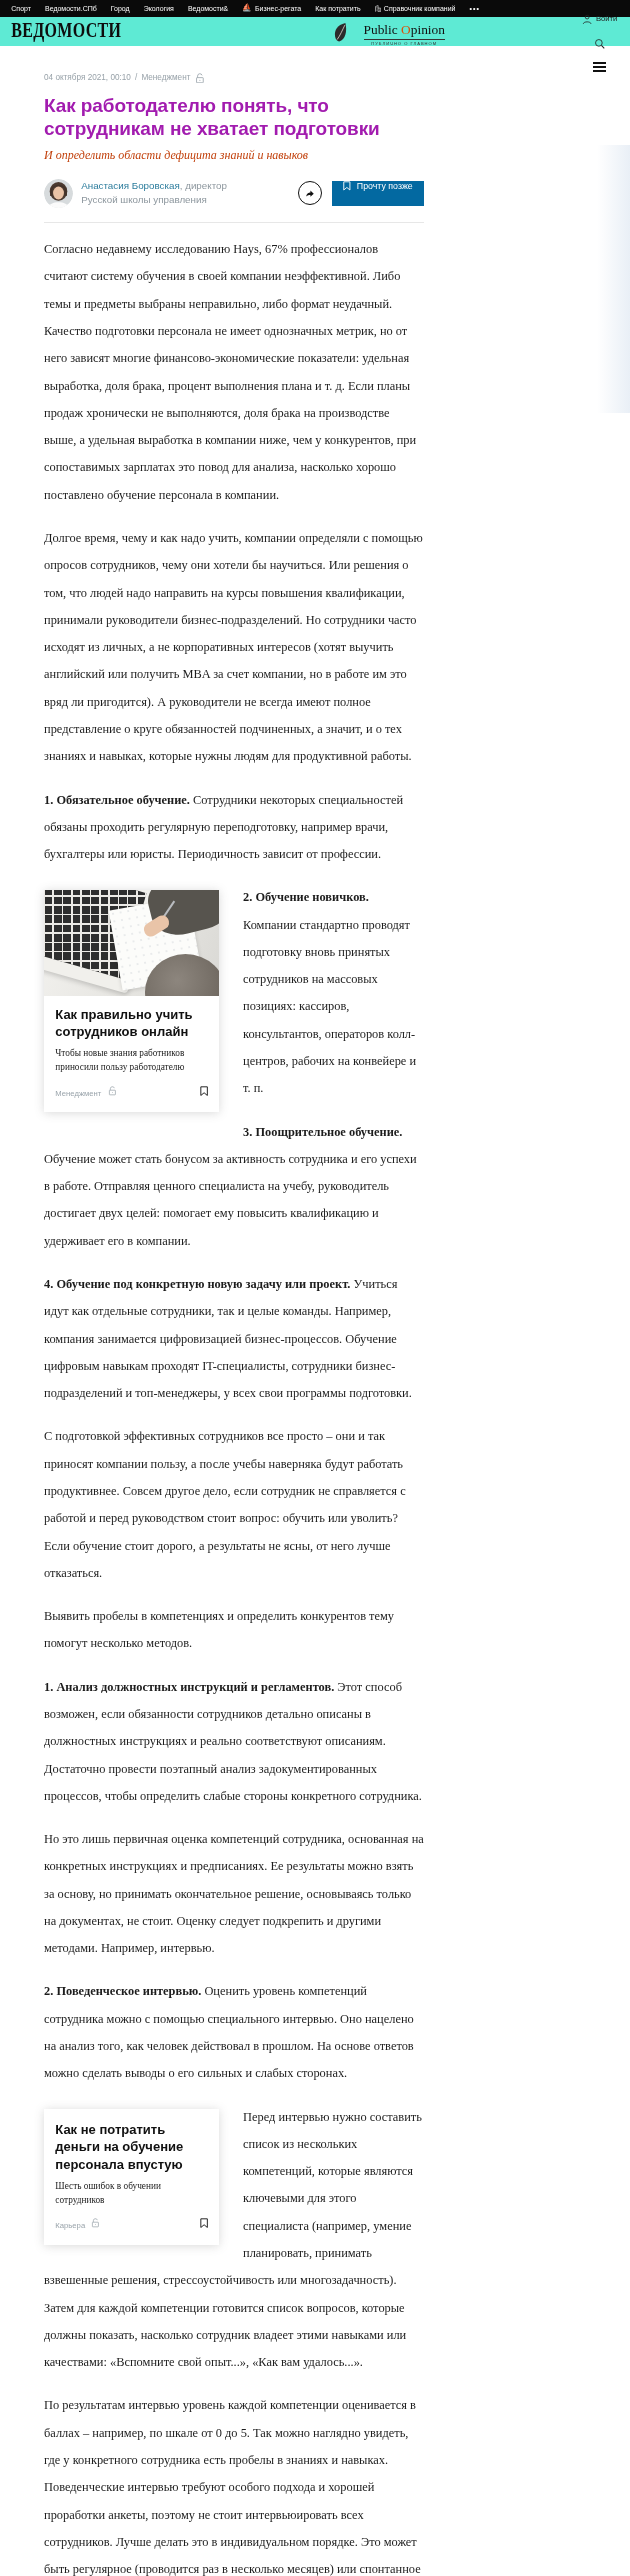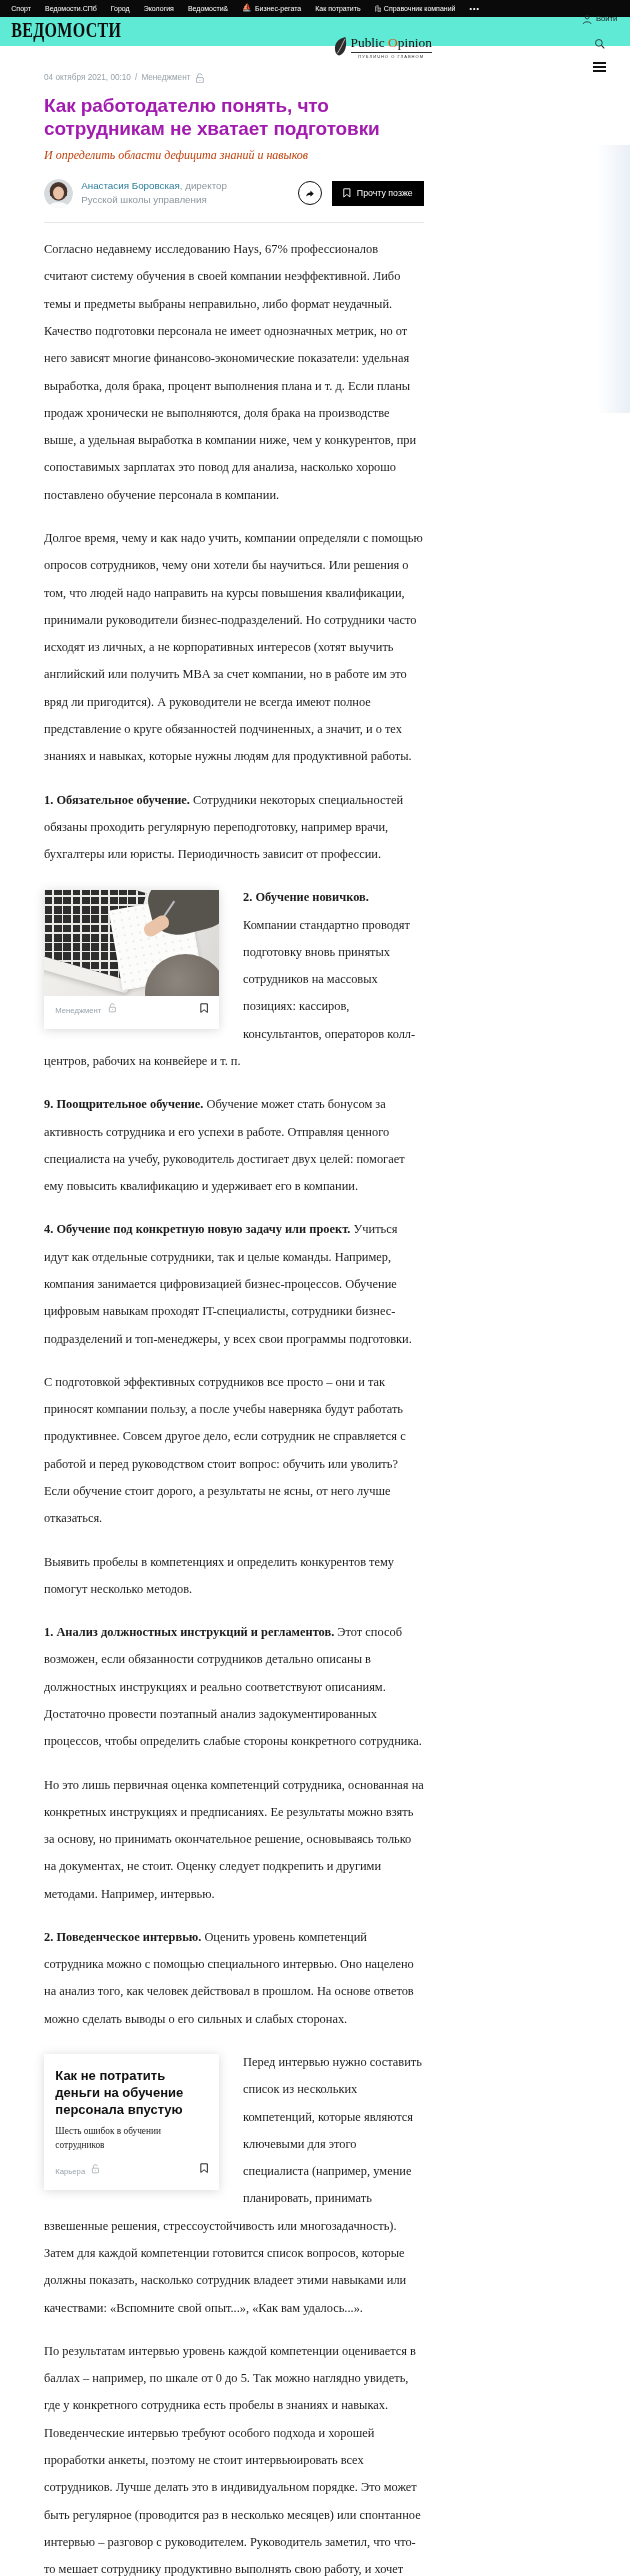--- a/index.html
+++ b/index.html
@@ -10,21 +10,21 @@
   
   .topbar { height:16.5px; background:#0a0a0a; display:flex; align-items:center; gap:14px; padding:0 11.3px; }
   .topbar a { color:#fff; font-size:7px; text-decoration:none; display:flex; align-items:center; gap:3.1px; white-space:nowrap; }
   .tb-icon-boat { color:#35b8c9; font-size:7.7px; line-height:1; }
   .tb-icon-bld svg { display:block; }
   .tb-more { letter-spacing:1px; font-weight:bold; }
 
   
   .header { height:29px; background:#5eead4; display:flex; align-items:center; padding:0 11.3px; position:relative; }
   .logo { font-family:"Liberation Serif", serif; font-weight:bold; font-size:16px; letter-spacing:0.3px; transform:scaleY(1.25); transform-origin:left center; color:#0d0d0d; cursor:pointer; }
-  .partner { position:absolute; left:332px; top:18px; display:flex; align-items:center; gap:1px; cursor:pointer; }
+  .partner { position:absolute; left:332px; top:5px; display:flex; align-items:flex-start; gap:14px; cursor:pointer; }
   .po-leaf svg { display:block; }
   .po-stack { display:flex; flex-direction:column; align-items:center; }
   .po-title { font-family:"Liberation Serif", serif; font-size:13.4px; color:#111; border-bottom:1px solid #333; padding-bottom:1px; }
   .po-title .po-part2 { display:inline-block; }
   .po-title .po-part2::first-letter { color:#d9530a; }
   .po-sub { font-size:4.1px; letter-spacing:1px; color:#333; margin-top:1.5px; }
   .header-right { margin-left:auto; display:flex; align-items:center; gap:13.4px;flex-direction:column; }
   .hdr-item { display:flex; align-items:center; gap:4.1px; font-size:7.7px; color:#222; text-decoration:none; cursor:pointer; }
   .icon-stroke { stroke:#222; fill:none; stroke-width:1.6; }
   .menu-btn { display:flex; flex-direction:column; gap:2.6px; cursor:pointer; background:none; border:none; padding:0; }
@@ -39,21 +39,21 @@
   .subtitle { font-family:"Liberation Serif", serif; font-style:italic; font-size:12px; color:#c2410c; margin:0 0 15.5px; }
 
   .author-row { display:flex; align-items:center; padding-bottom:14px; border-bottom:0.5px solid #e7e7e7; }
   .avatar { width:29px; height:29px; border-radius:50%; overflow:hidden; flex:0 0 29px; }
   .avatar svg { display:block; }
   .author-text { margin-left:8.2px; font-size:9.8px; line-height:1.45; max-width:170px; }
   .author-name { color:#2d7d9d; text-decoration:none; cursor:pointer; }
   .author-role { color:#8d979e; }
   .actions { margin-left:auto; display:flex; align-items:center; gap:10.3px; }
   .share-btn { width:24px; height:24px; border-radius:50%; border:1px solid #111; background:#fff; display:flex; align-items:center; justify-content:center; cursor:pointer; }
-  .read-later { height:25px; border:none; background:#000000; color:#fff; font-size:8.8px; font-family:"Liberation Sans", sans-serif; display:flex; align-items:center; gap:5.7px; padding:0 11.3px; cursor:pointer; }
+  .read-later { height:25px; border:none; background:#0369a1; color:#fff; font-size:8.8px; font-family:"Liberation Sans", sans-serif; display:flex; gap:5.7px; padding:0 11.3px; cursor:pointer; }
 
   
   .article-body { font-family:"Liberation Serif", serif; font-size:12.4px; line-height:2.2; color:#1d1d1d; padding-top:13.4px; }
   .article-body p { margin:0 0 16px; }
   .article-body b { font-weight:bold; }
 
   
   .embed-card { float:left; width:175px; margin:5.2px 24px 15.5px 0; background:#fff; box-shadow:0 1px 9.3px rgba(80,80,80,0.22); font-family:"Liberation Sans", sans-serif; cursor:pointer; }
   .card-photo { position:relative; height:106px; overflow:hidden; background:linear-gradient(115deg,#f4f3f0 0%,#e7e6e2 55%,#d9d8d4 100%); }
   .ph-laptop { position:absolute; left:-36px; top:-24px; width:137px; height:111px; transform:rotate(16deg); background:#f1f0ec; border-radius:4.1px; box-shadow:1px 2.1px 5.2px rgba(0,0,0,0.18); }
@@ -204,41 +204,45 @@
         <div class="card-photo">
           <div class="ph-laptop">
               <div class="ph-keys"></div>
             </div>
           <div class="ph-paper"></div>
           <div class="ph-sleeve"></div>
           <div class="ph-pencil"></div>
           <div class="ph-hand"></div>
           <div class="ph-head"></div>
         </div>
+        <div class="card-body">
+          <div class="card-title">Как правильно учить сотрудников онлайн</div>
+          <div class="card-desc">Чтобы новые знания работников приносили пользу работодателю</div>
+        </div>
         <div class="card-footer">
           <span class="card-cat">Менеджмент</span>
           <span>
             <svg width="8.8" height="9.8" viewBox="0 0 19 21">
                 <path d="M5 9 V6 a4.5 4.5 0 0 1 8.8-1.4" stroke="#9aa4ab" stroke-width="1.6" fill="none"></path>
                 <rect x="3" y="9" width="13" height="10" rx="1" stroke="#9aa4ab" stroke-width="1.6" fill="none"></rect>
                 <circle cx="9.5" cy="14" r="1" fill="#9aa4ab"></circle>
               </svg>
           </span>
           <span class="bm">
             <svg width="8.2" height="10.3" viewBox="0 0 15 19">
                 <path d="M1.5 1.5 h12 v16 l-6-5 -6 5 Z" stroke="#111" stroke-width="1.7" fill="none"></path>
               </svg>
           </span>
         </div>
       </aside>
 
       <div>
 
       <p><b>2. Обучение новичков. </b><span>Компании стандартно проводят подготовку вновь принятых сотрудников на массовых позициях: кассиров, консультантов, операторов колл-центров, рабочих на конвейере и т. п.</span></p>
-          <p><b>9. Поощрительное обучение. </b><span>Обучение может стать бонусом за активность сотрудника и его успехи в работе. Отправляя ценного специалиста на учебу, руководитель достигает двух целей: помогает ему повысить квалификацию и удерживает его в компании.</span></p>
+          <p><b>3. Поощрительное обучение. </b><span>Обучение может стать бонусом за активность сотрудника и его успехи в работе. Отправляя ценного специалиста на учебу, руководитель достигает двух целей: помогает ему повысить квалификацию и удерживает его в компании.</span></p>
           <p><b>4. Обучение под конкретную новую задачу или проект. </b><span>Учиться идут как отдельные сотрудники, так и целые команды. Например, компания занимается цифровизацией бизнес-процессов. Обучение цифровым навыкам проходят IT-специалисты, сотрудники бизнес-подразделений и топ-менеджеры, у всех свои программы подготовки.</span></p>
           <p><b></b><span>С подготовкой эффективных сотрудников все просто – они и так приносят компании пользу, а после учебы наверняка будут работать продуктивнее. Совсем другое дело, если сотрудник не справляется с работой и перед руководством стоит вопрос: обучить или уволить? Если обучение стоит дорого, а результаты не ясны, от него лучше отказаться.</span></p>
           <p><b></b><span>Выявить пробелы в компетенциях и определить конкурентов тему помогут несколько методов.</span></p>
           <p><b>1. Анализ должностных инструкций и регламентов. </b><span>Этот способ возможен, если обязанности сотрудников детально описаны в должностных инструкциях и реально соответствуют описаниям. Достаточно провести поэтапный анализ задокументированных процессов, чтобы определить слабые стороны конкретного сотрудника.</span></p>
           <p><b></b><span>Но это лишь первичная оценка компетенций сотрудника, основанная на конкретных инструкциях и предписаниях. Ее результаты можно взять за основу, но принимать окончательное решение, основываясь только на документах, не стоит. Оценку следует подкрепить и другими методами. Например, интервью.</span></p>
           <p><b>2. Поведенческое интервью. </b><span>Оценить уровень компетенций сотрудника можно с помощью специального интервью. Оно нацелено на анализ того, как человек действовал в прошлом. На основе ответов можно сделать выводы о его сильных и слабых сторонах.</span></p>
         </div>
 
       <aside class="embed-card card2">
         <div class="card-body">

